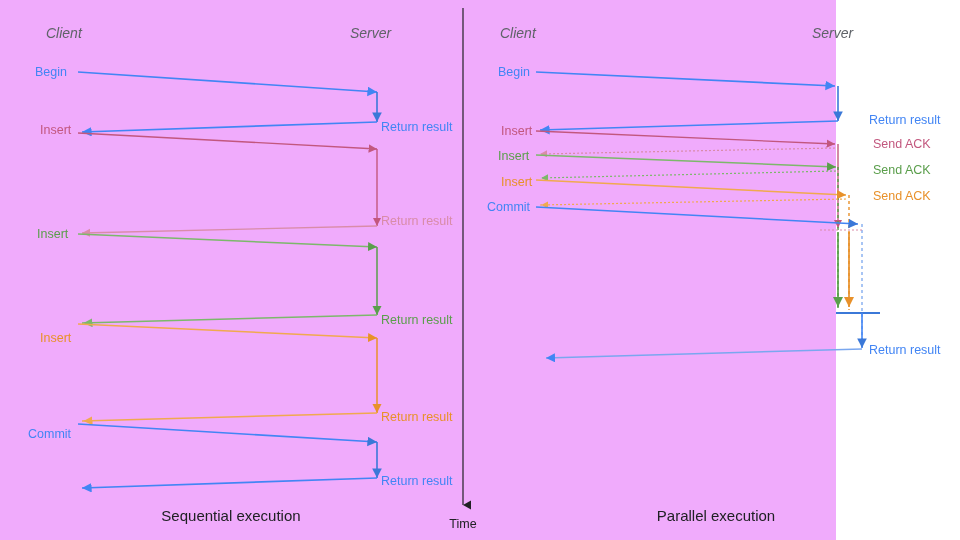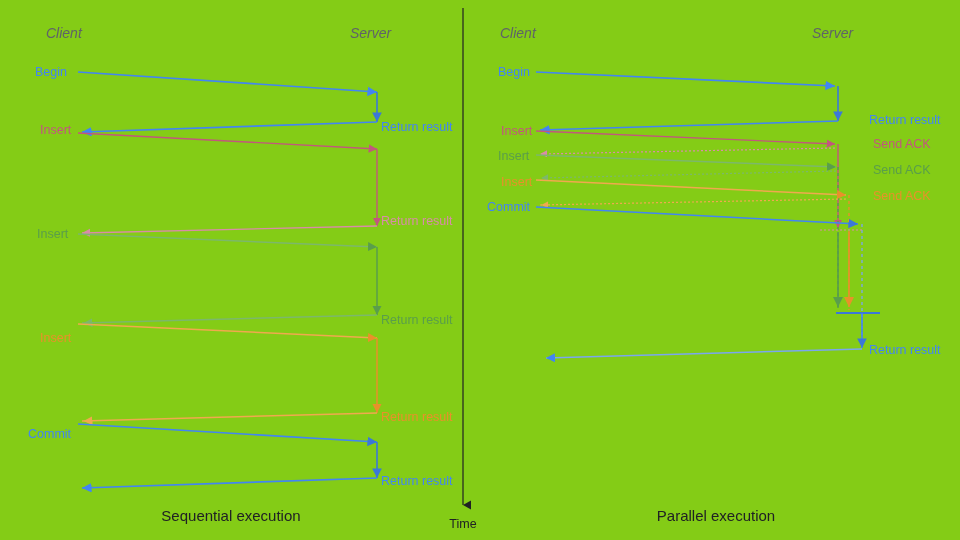--- a/index.html
+++ b/index.html
@@ -1,18 +1,18 @@
 <!DOCTYPE html>
 <html><head>
 <meta charset="utf-8">
 <style>
   html,body{margin:0;padding:0;background:#ffffff;}
   body{width:960px;height:540px;overflow:hidden;
        font-family:"Liberation Sans","DejaVu Sans",sans-serif;}
-  #stage{position:relative;width:960px;height:540px;background:#84cc16;}
+  #stage{position:relative;width:836px;height:540px;background:#f0abfc;}
   svg.diagram{position:absolute;left:0;top:0;width:960px;height:540px;}
   .lane-title{font-style:italic;font-size:14px;fill:#5f6368;}
   .msg-label{font-size:12.5px;}
   .caption{font-size:15px;fill:#202124;}
   .axis-label{font-size:12.5px;fill:#202124;}
 </style>
 </head>
 <body>
 
 <div id="stage">

